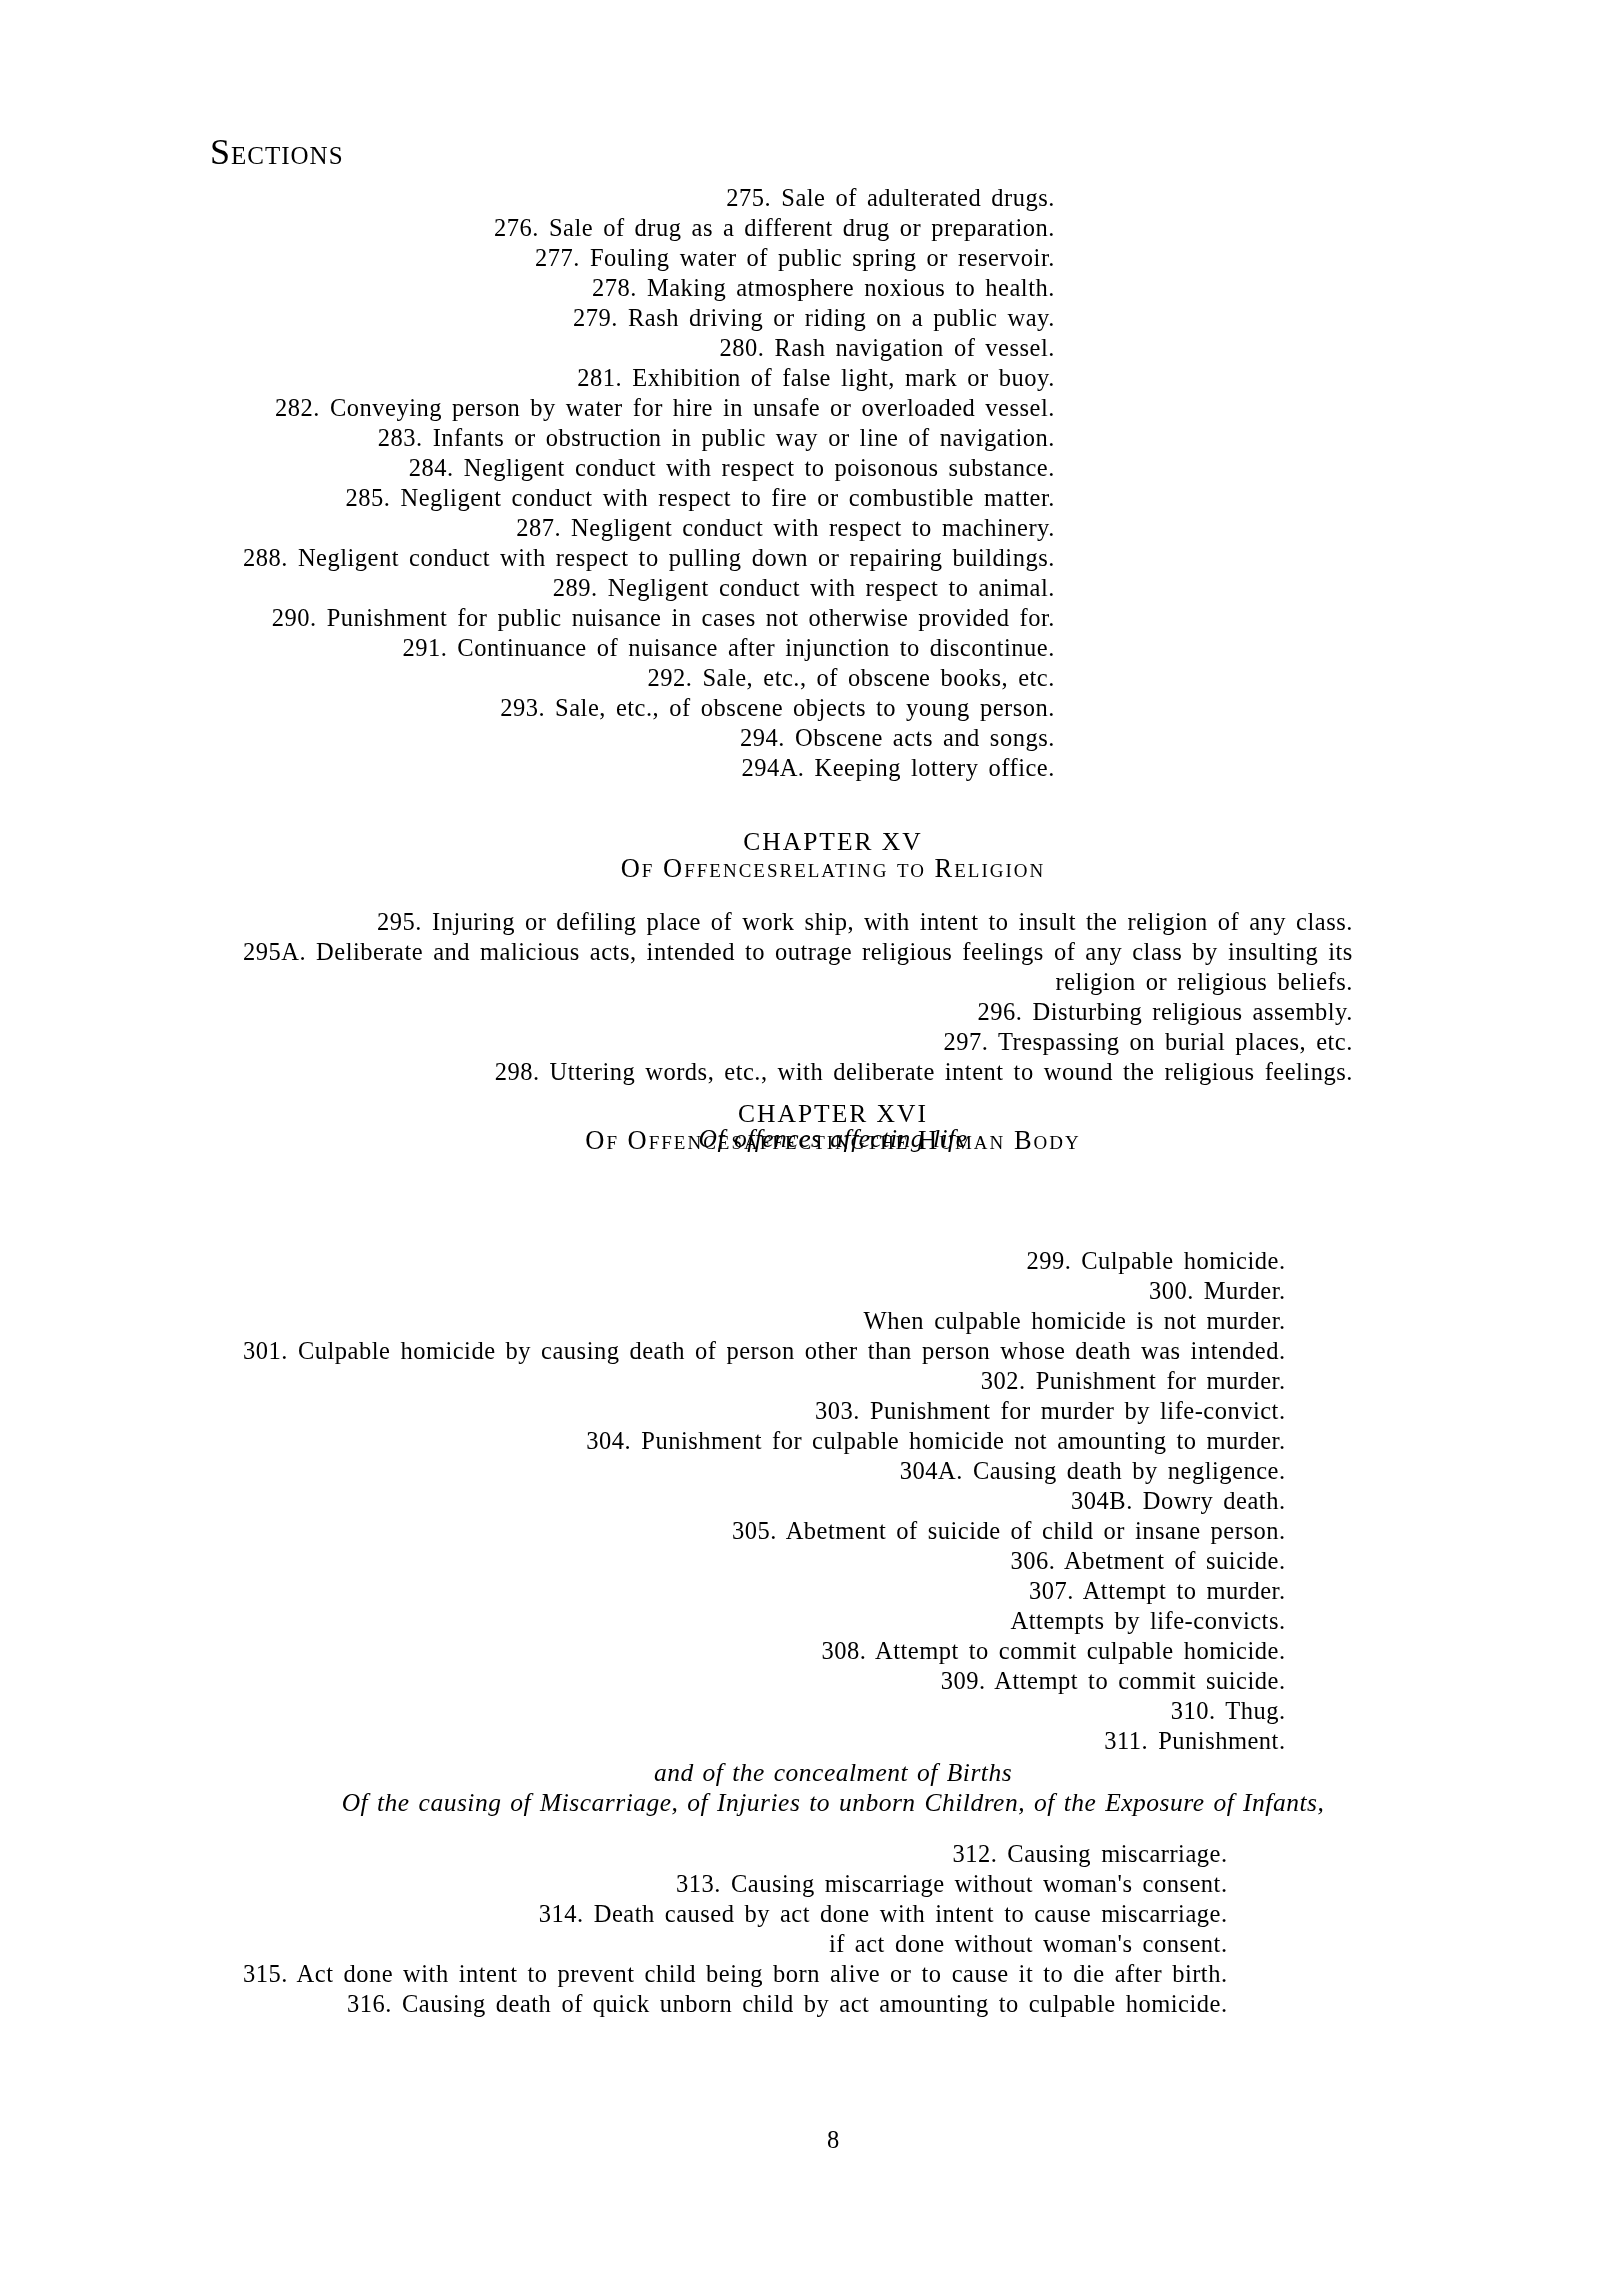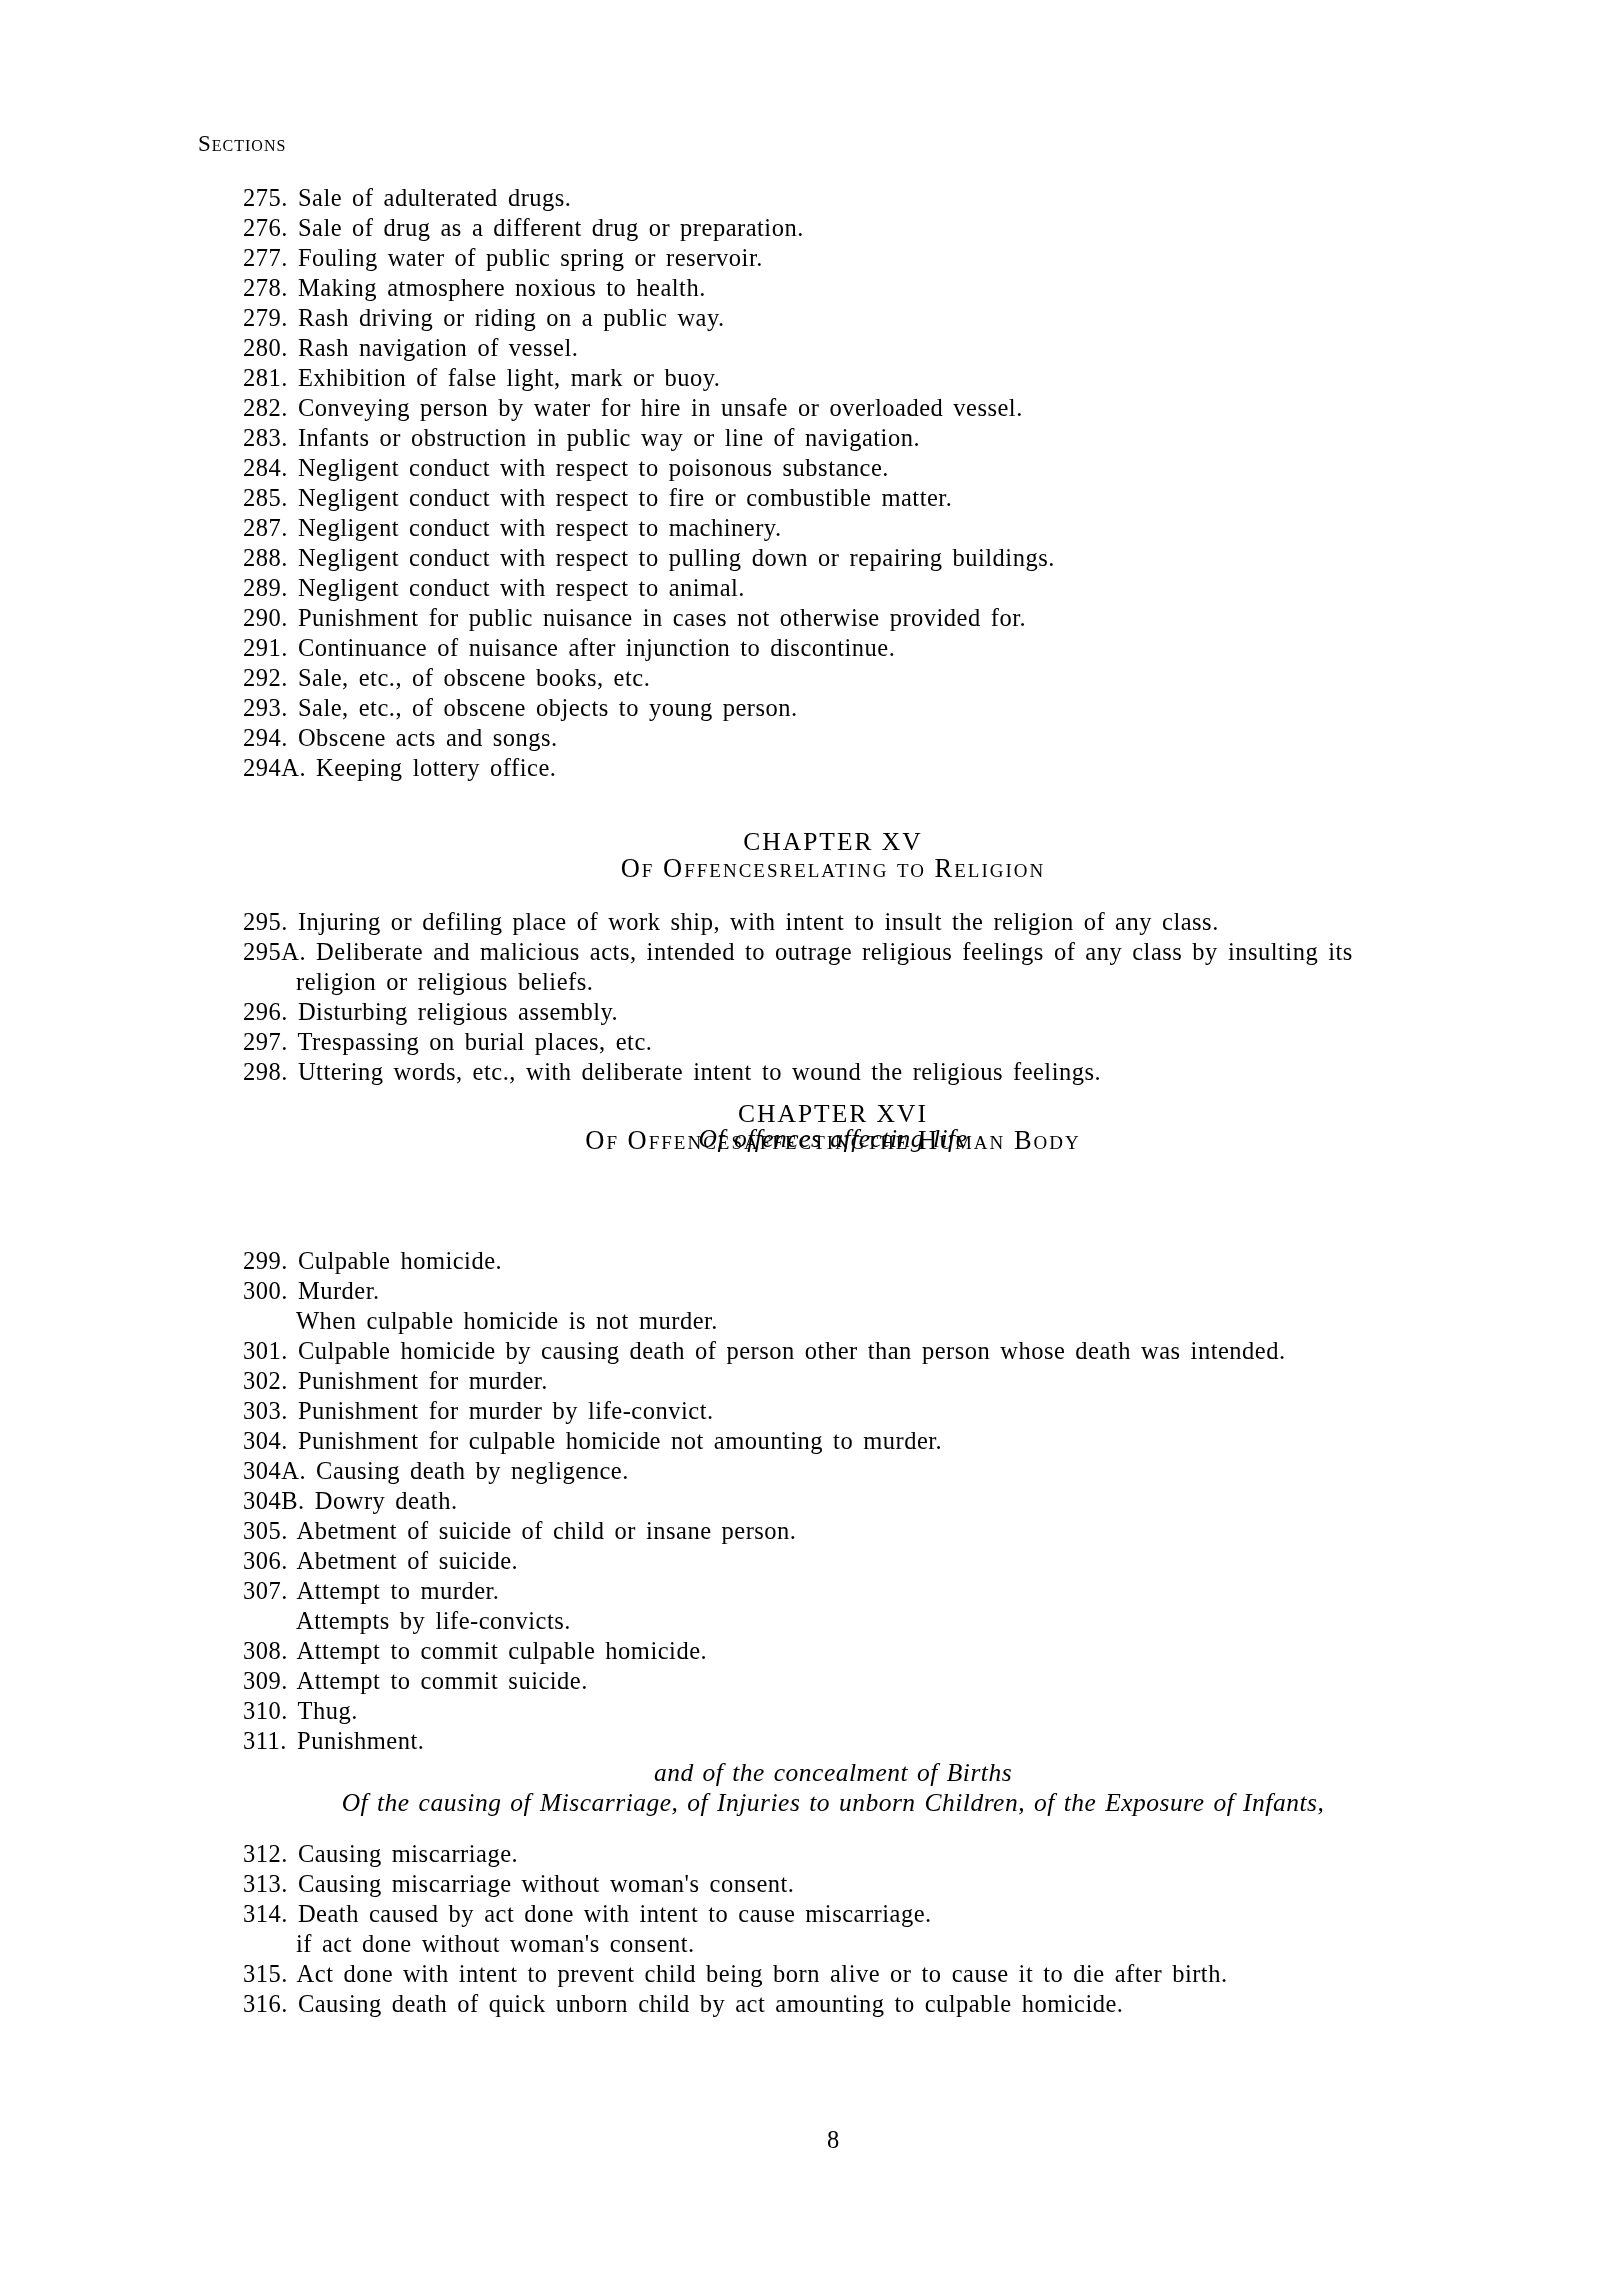--- a/index.html
+++ b/index.html
@@ -5,28 +5,29 @@
   html,body{margin:0;padding:0;background:#ffffff;}
   .page{
     position:relative;
     width:1621px;height:2293px;
     background:#ffffff;
     color:#000000;
     font-family:"Liberation Serif", serif;
     overflow:hidden;
   }
   .sections-heading{
-    position:absolute;left:198px;top:131px;
-    font-size:23px;font-variant:small-caps;letter-spacing:1px;
+    position:absolute;left:210px;top:131px;
+    font-size:36px;font-variant:small-caps;letter-spacing:1px;
   }
   .toc-list{
     position:absolute;left:243px;
     font-size:24.5px;line-height:30px;
     letter-spacing:0.5px;word-spacing:3.4px;
     white-space:nowrap;
+    text-align:right;
   }
   .toc-line{white-space:nowrap;}
   .toc-line.indent{padding-left:53px;}
   .centered{
     position:absolute;left:196px;width:1274px;text-align:center;
   }
   .chapter-title{
     font-size:25.5px;letter-spacing:2px;line-height:29px;
   }
   .chapter-subtitle{

